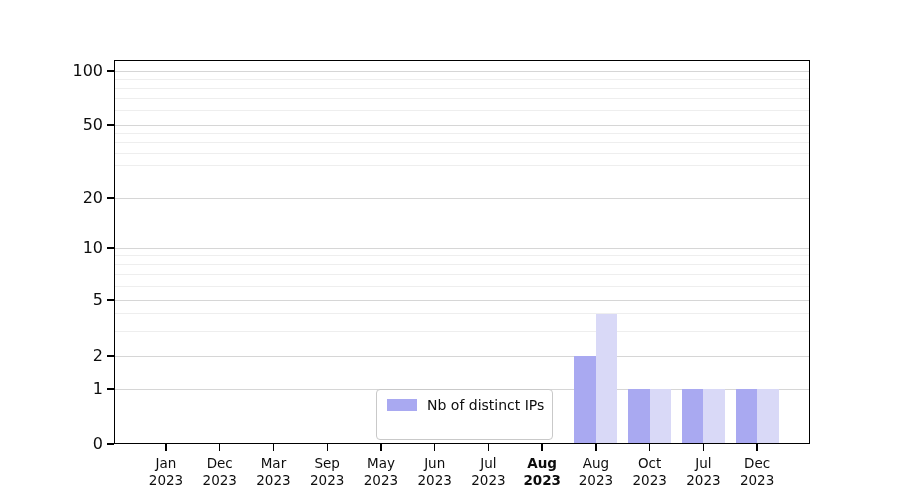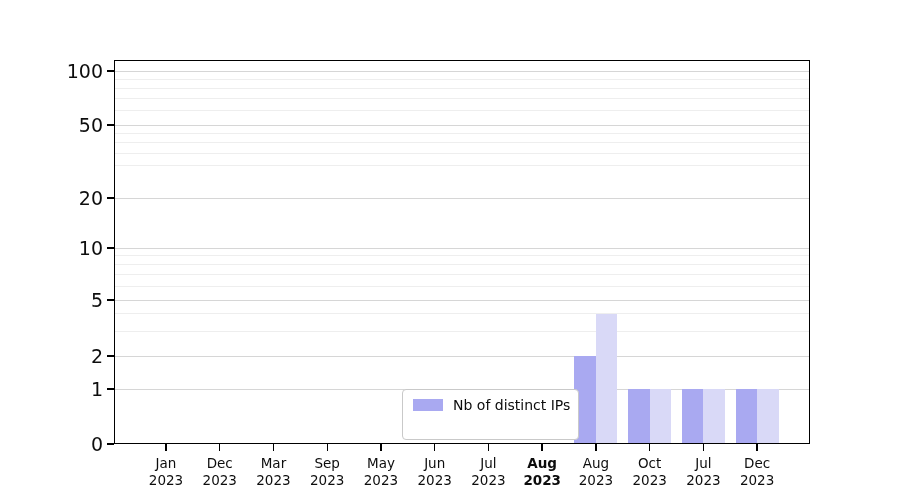--- a/index.html
+++ b/index.html
@@ -17,31 +17,31 @@
     position:absolute;left:114px;top:60px;width:696px;height:384px;
     border:1.4px solid #000;box-sizing:border-box;pointer-events:none;z-index:4;
     background:transparent;
   }
   .grid{position:absolute;left:0;width:100%;height:1px;z-index:0;}
   .bar{position:absolute;bottom:0;z-index:1;}
   .ytick{position:absolute;width:7px;height:1.4px;background:#000;z-index:4;}
   .xtick{position:absolute;width:1.4px;height:6.5px;background:#000;z-index:4;}
   .ylab{
     position:absolute;left:3px;width:100px;height:18px;line-height:18px;
-    text-align:right;font-size:19px;color:#0d0d0d;
+    text-align:right;font-size:16px;color:#0d0d0d;
   }
   .xlab{
     position:absolute;width:80px;text-align:center;font-size:13.5px;
     line-height:16.5px;color:#0d0d0d;
   }
   .legend{
     position:absolute;left:376px;top:389px;width:177px;height:51px;
     box-sizing:border-box;background:#ffffff;border:1px solid #c9c9c9;
     border-radius:4px;z-index:5;padding:6px 10px;
-    display:flex;flex-direction:column;justify-content:space-between;margin-left:26px;
+    display:flex;flex-direction:column;justify-content:space-between;
   }
   .legend-row{display:flex;align-items:center;height:18px;}
   .swatch{width:30px;height:12px;margin-right:10px;flex:0 0 auto;}
   .legend-text{font-size:14px;white-space:nowrap;color:#0d0d0d;}
 </style>
 </head>
 <body>
 
 <div class="chart">
 

